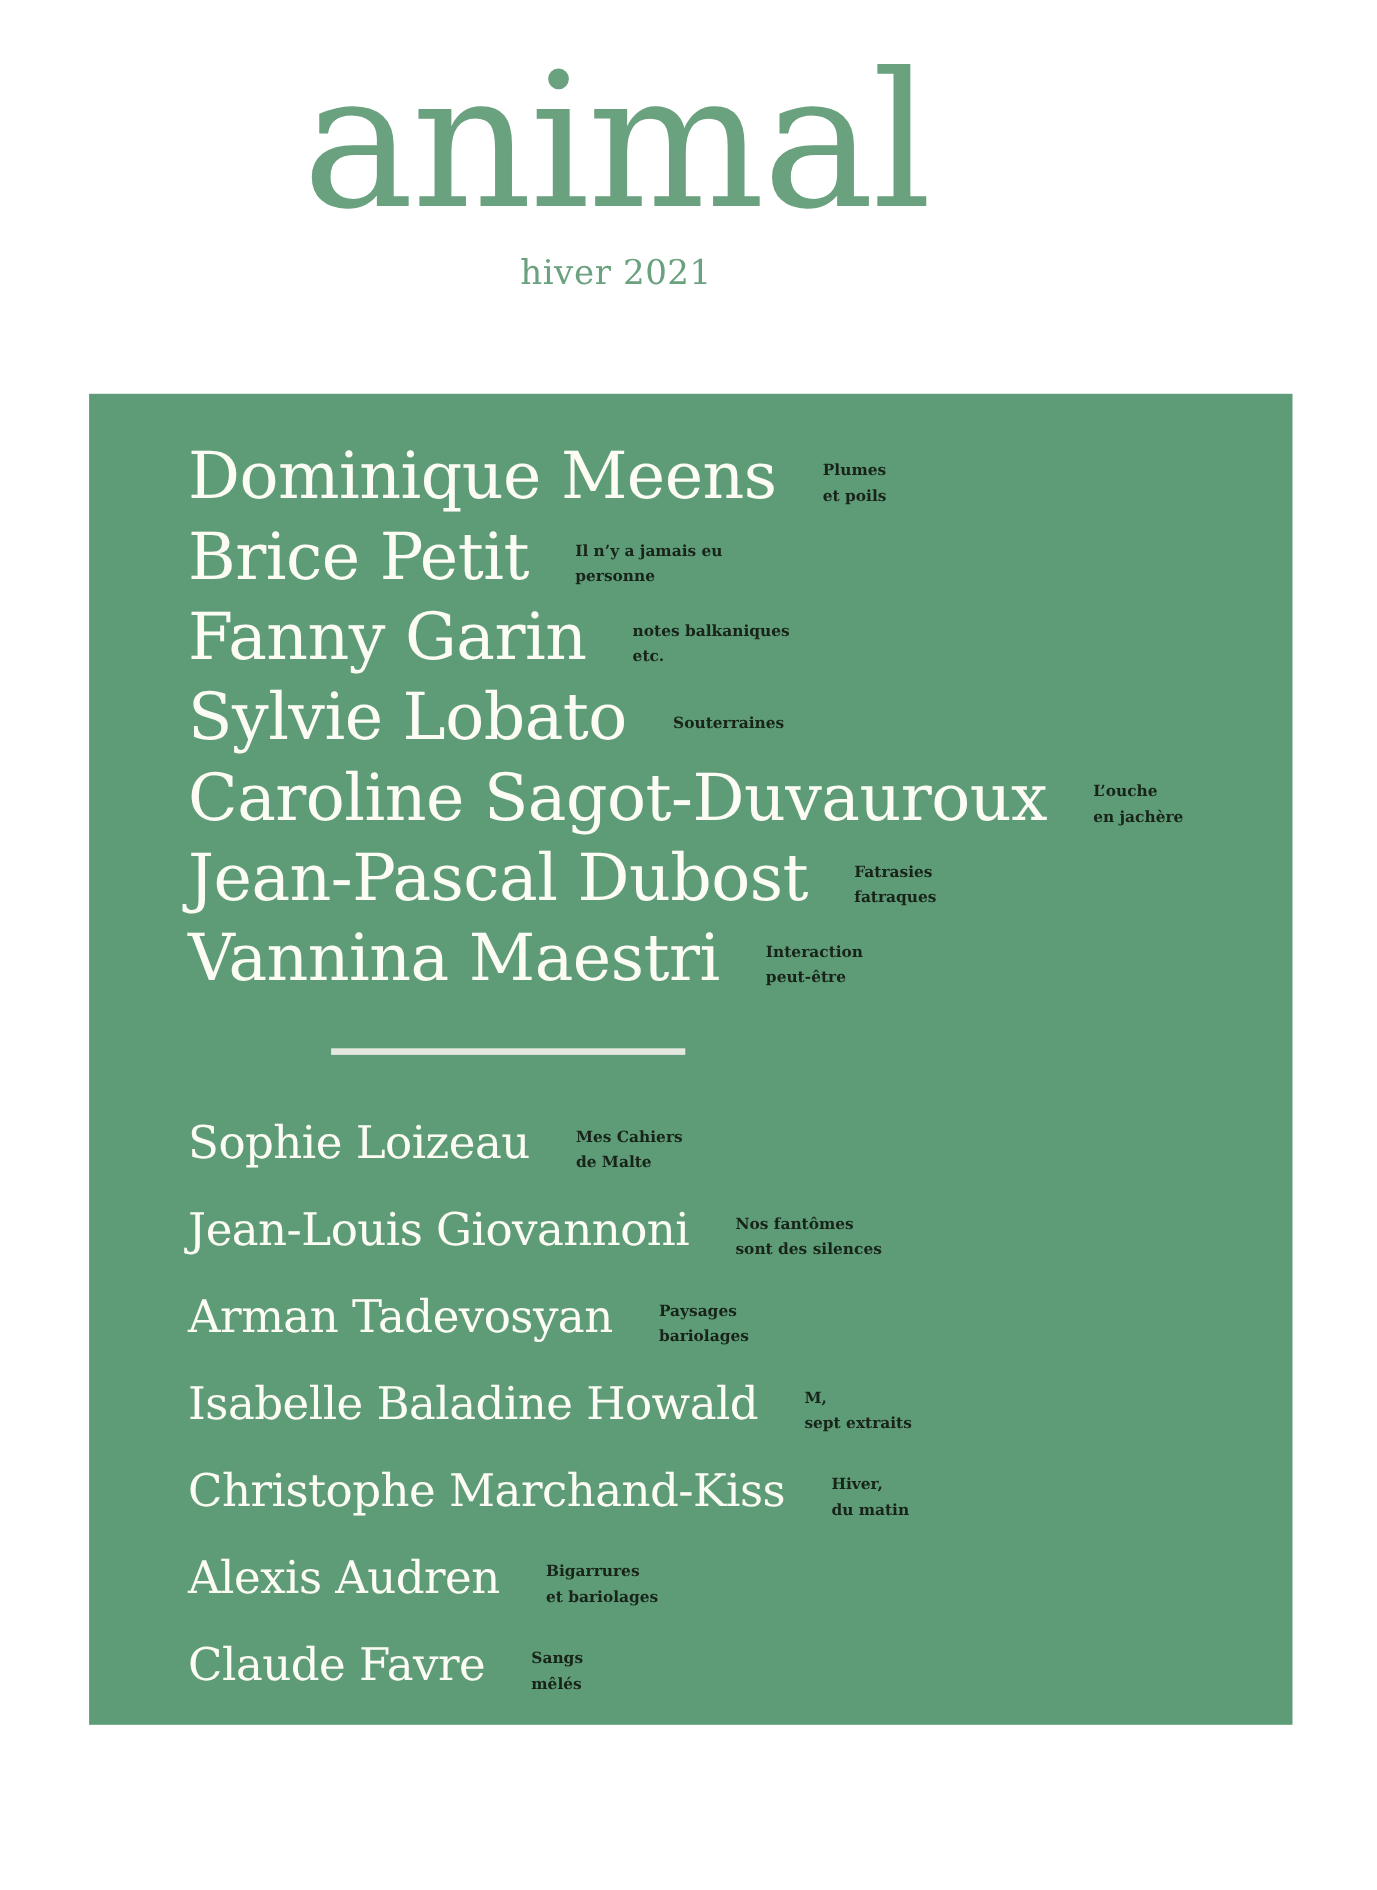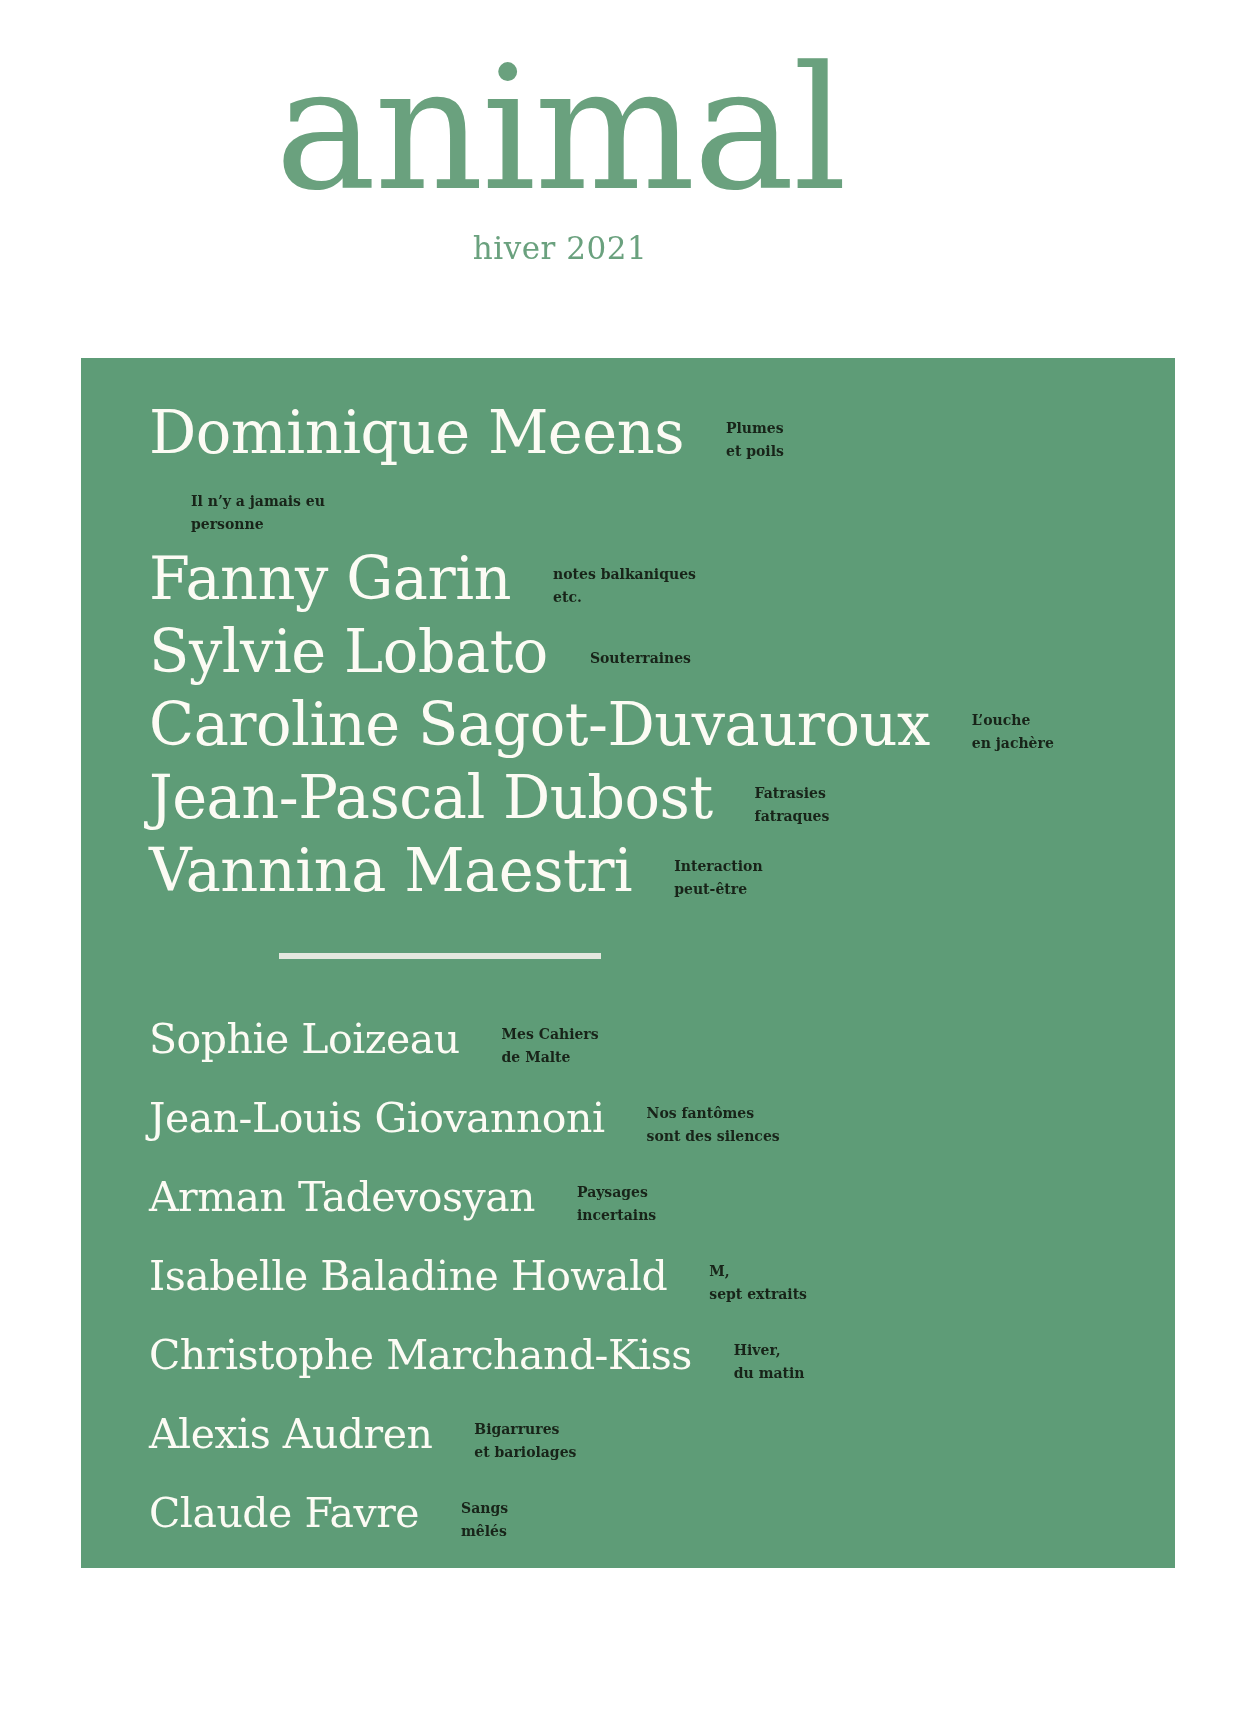--- a/index.html
+++ b/index.html
@@ -42,21 +42,21 @@
     color:var(--masthead_green);
     letter-spacing:0.5px;
   }
   .panel{
     position:absolute;
     left:81px;
     top:358px;
     width:1094px;
     height:1210px;
     background:var(--panel_green);
-    padding:38px 20px 0 68px;
+    padding:38px 20px 0 90px;
   }
   .group{display:block;}
   .row{
     display:flex;
     align-items:center;
   }
   .group-1 .row{height:73px;}
   .group-2 .row{height:79px;}
   .author-name{
     color:var(--name_white);
@@ -96,20 +96,21 @@
 <main class="panel">
   <section class="group group-1">
       <div class="row">
         <span class="author-name">Dominique Meens</span>
         <span class="work-title">
           <div class="work-line">Plumes</div>
           <div class="work-line">et poils</div>
         </span>
       </div>
       <div class="row">
+        <span class="author-name">Brice Petit</span>
         <span class="work-title">
           <div class="work-line">Il n’y a jamais eu</div>
           <div class="work-line">personne</div>
         </span>
       </div>
       <div class="row">
         <span class="author-name">Fanny Garin</span>
         <span class="work-title">
           <div class="work-line">notes balkaniques</div>
           <div class="work-line">etc.</div>
@@ -158,21 +159,21 @@
         <span class="author-name">Jean-Louis Giovannoni</span>
         <span class="work-title">
           <div class="work-line">Nos fantômes</div>
           <div class="work-line">sont des silences</div>
         </span>
       </div>
       <div class="row">
         <span class="author-name">Arman Tadevosyan</span>
         <span class="work-title">
           <div class="work-line">Paysages</div>
-          <div class="work-line">incertains</div>
+          <div class="work-line">bariolages</div>
         </span>
       </div>
       <div class="row">
         <span class="author-name">Isabelle Baladine Howald</span>
         <span class="work-title">
           <div class="work-line">M,</div>
           <div class="work-line">sept extraits</div>
         </span>
       </div>
       <div class="row">

